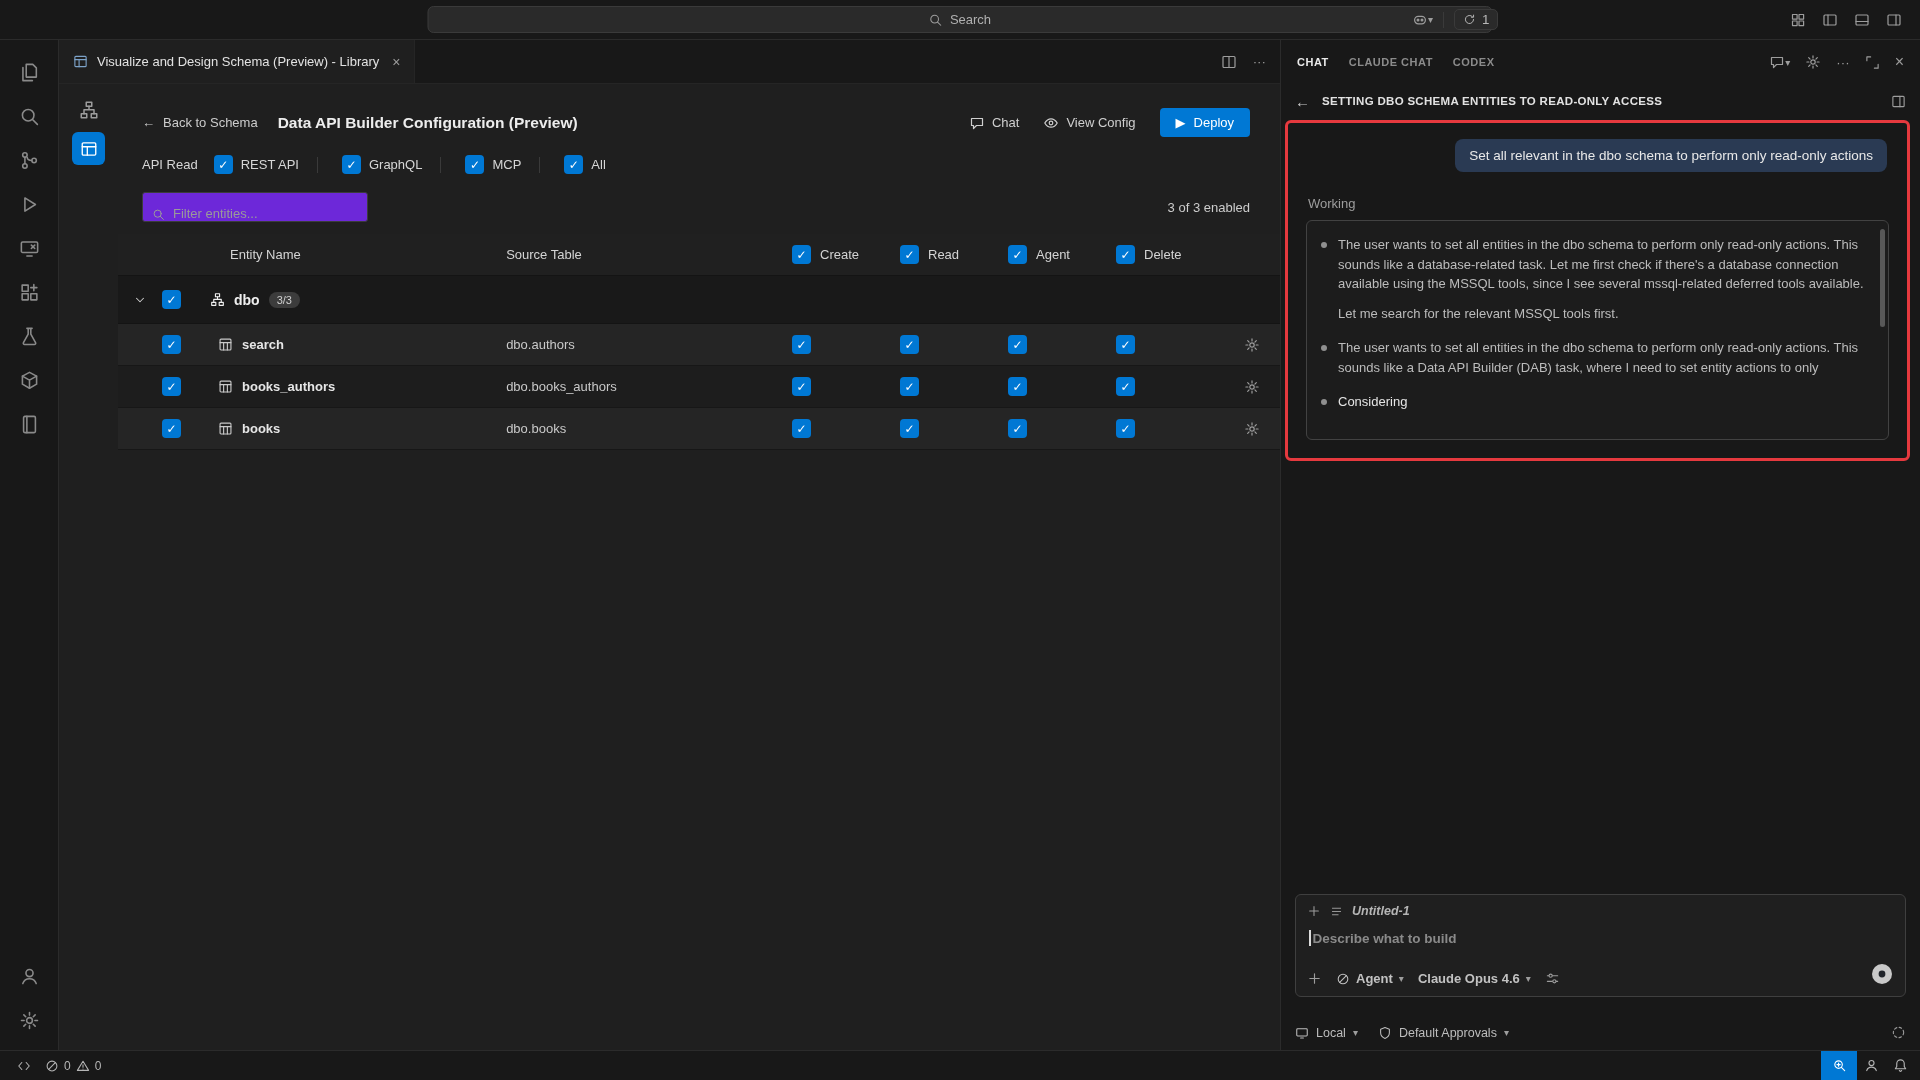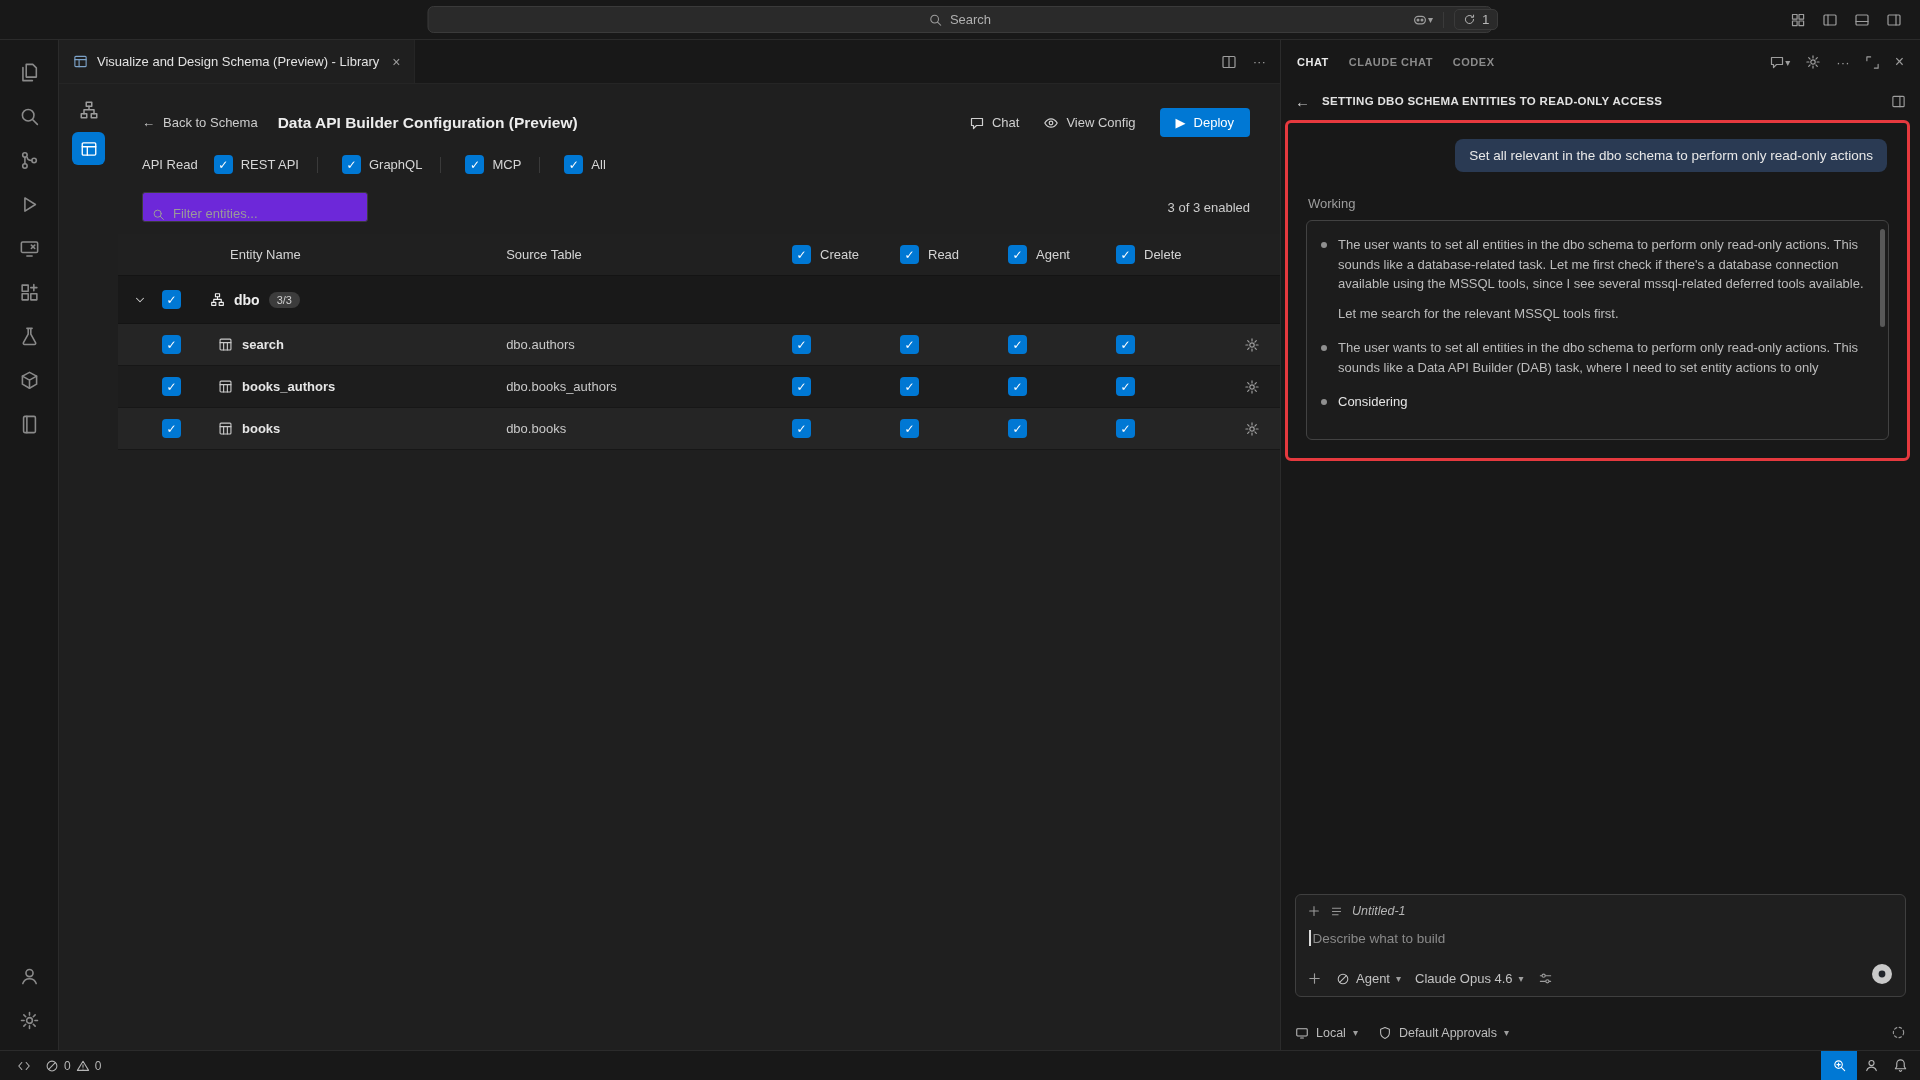--- a/index.html
+++ b/index.html
@@ -96,21 +96,21 @@
   .thinkbox { margin:0 8px 2px; border:1px solid #424242; border-radius:6px; background:#1c1c1c; padding:14px 20px 12px 14px; position:relative; }
   .thumb { position:absolute; right:3px; top:8px; width:5px; height:98px; background:#585858; border-radius:3px; }
   .bullet { display:flex; gap:11px; margin-bottom:15px; }
   .bullet:last-child { margin-bottom:4px; }
   .dot { width:6px; height:6px; border-radius:50%; background:#8f8f8f; margin-top:7px; flex:none; }
   .btext { color:#bcbcbc; line-height:1.5; }
   .btext p + p { margin-top:10px; }
   .bright { color:#e4e4e4; }
 
   .chat-bottom { margin-top:auto; padding:0 14px 10px; flex:none; }
-  .inputbox { border:1px solid #3f3f3f; border-radius:6px; background:#1f1f1f; padding:9px 11px 10px; }
+  .inputbox { border:1px solid #3f3f3f; border-radius:6px; background:#1f1f1f; padding:9px 11px 10px;font-weight:bold; }
   .ib-row1 { display:flex; align-items:center; gap:9px; color:#9a9a9a; }
   .chipname { font-style:italic; color:#b5b5b5; font-size:12.5px; }
   .ib-row2 { margin:12px 2px 16px; color:#8a8a8a; font-size:13.5px; display:flex; align-items:center; }
   .caret { display:inline-block; width:1.5px; height:16px; background:#dcdcdc; margin-right:2px; }
   .ib-row3 { display:flex; align-items:flex-end; gap:14px; color:#c2c2c2; }
   .mode, .model { display:flex; align-items:center; gap:6px; cursor:pointer; }
   .sendbtn { margin-left:auto; }
   .approvals-row { margin-top:28px; display:flex; align-items:center; gap:20px; color:#bdbdbd; font-size:12.5px; }
   .ap-group { display:flex; align-items:center; gap:7px; cursor:pointer; }
   .ap-right { margin-left:auto; color:#9a9a9a; }

